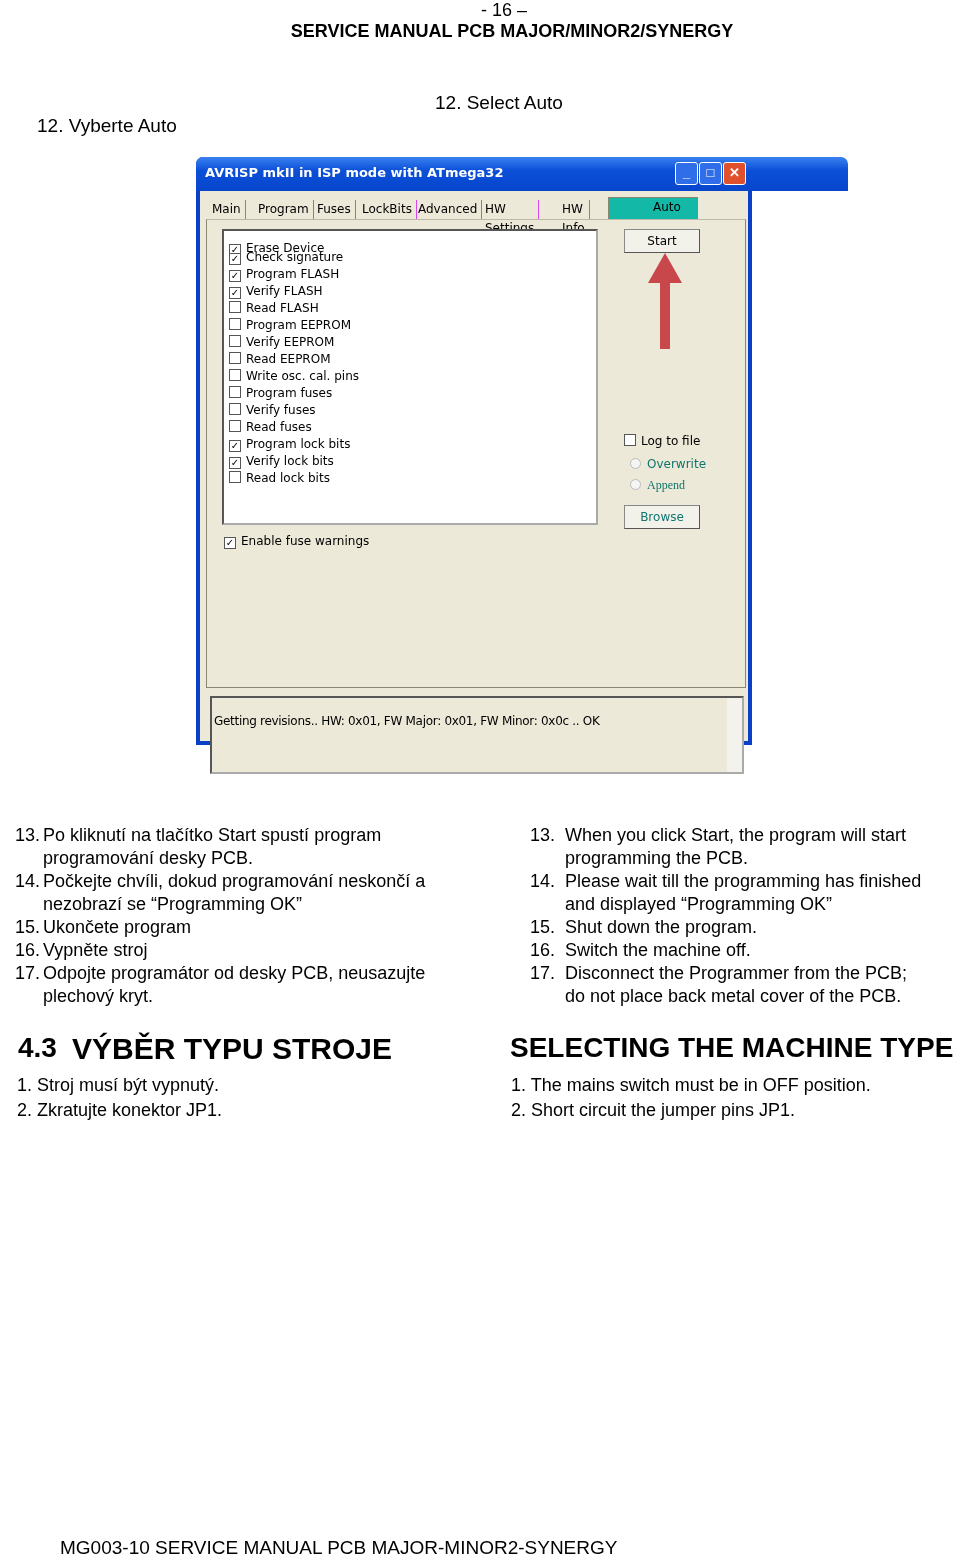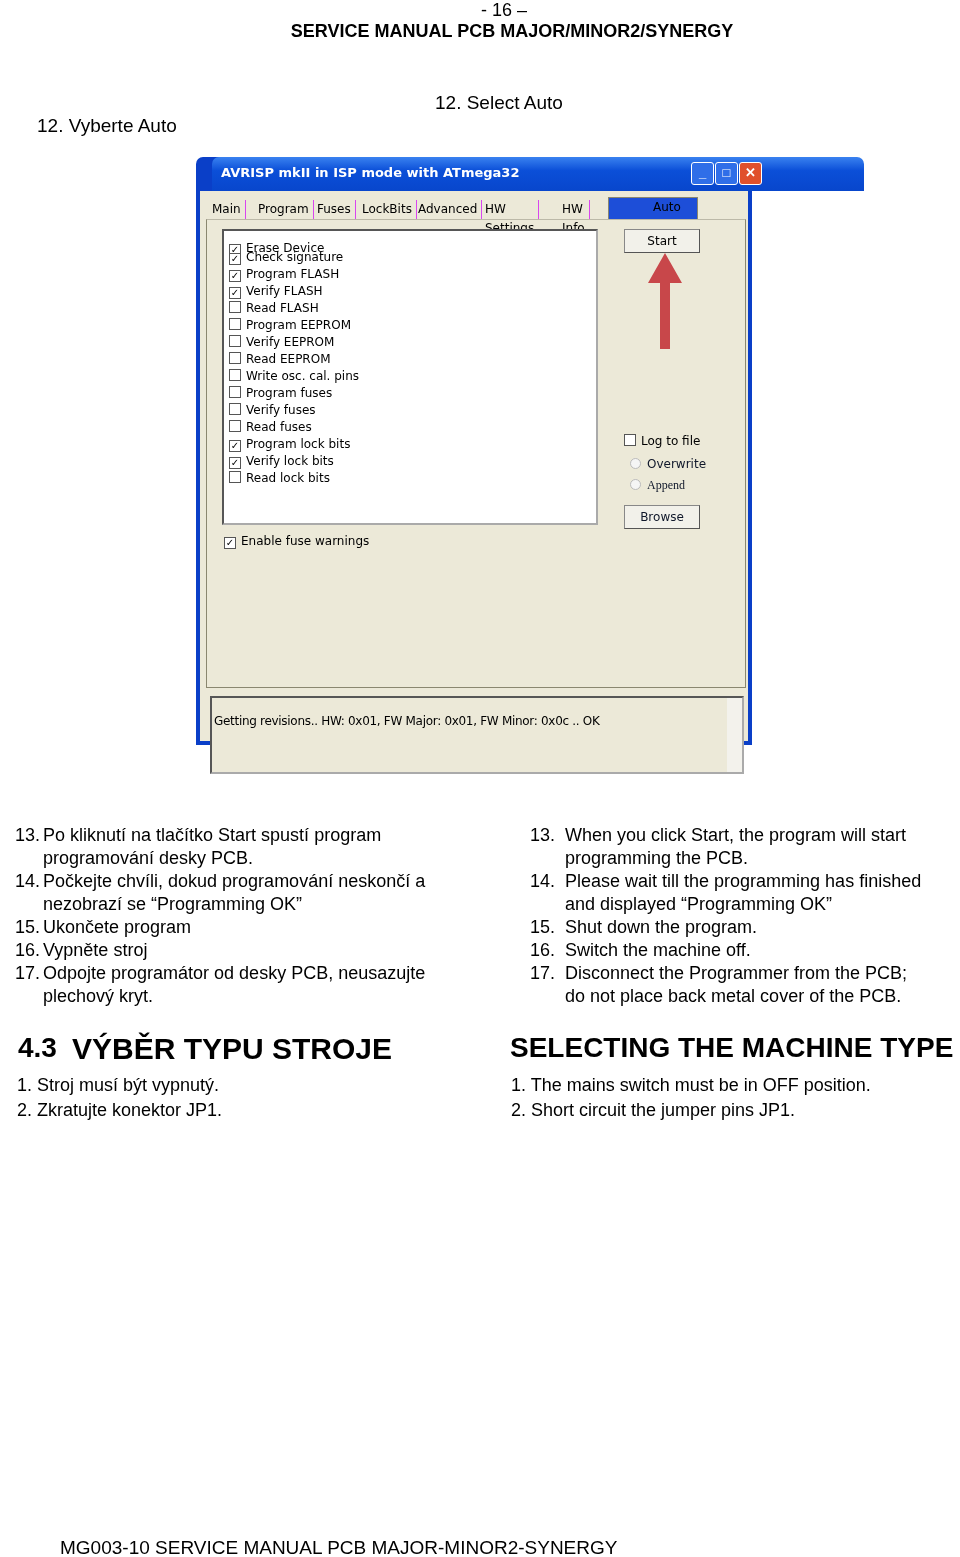--- a/index.html
+++ b/index.html
@@ -6,34 +6,34 @@
   body{width:960px;height:1557px;position:relative;overflow:hidden;font-family:"Liberation Sans",sans-serif;color:#000;}
   .abs{position:absolute;}
   .pagenum{left:0;width:1008px;top:0;text-align:center;font-size:18px;}
   .doctitle{left:0;width:1024px;top:21px;text-align:center;font-size:18px;font-weight:bold;}
   .step12cz{left:37px;top:115px;font-size:19px;}
   .step12en{left:435px;top:92px;font-size:19px;}
 
   
   .bgcap{left:192px;top:155px;width:566px;height:595px;background:#fff;}
   .win{left:196px;top:157px;width:556px;height:588px;background:#0a3fc8;border-radius:7px 7px 0 0;}
-  .titlebar{left:0;top:0;width:652px;height:34px;background:linear-gradient(#3a82f0,#0b4fd8 40%,#0846cc);border-radius:7px 7px 0 0;margin-left:16px;}
+  .titlebar{left:0;top:0;width:652px;height:34px;background:linear-gradient(#3a82f0,#0b4fd8 40%,#0846cc);border-radius:7px 7px 0 0;}
   .wtitle{left:9px;top:8px;color:#fff;font-weight:bold;font-size:13px;font-family:"DejaVu Sans",sans-serif;}
   .wbtn{top:5px;width:21px;height:21px;border:1px solid #fff;border-radius:3px;background:#2f6ee8;color:#fff;font-size:13px;text-align:center;line-height:20px;font-weight:bold;}
   .wbtn.close{background:#e0502c;}
   .client{left:4px;top:34px;width:548px;height:550px;background:#ece9d8;}
   .tabs{left:8px;top:6px;height:22px;}
   .tab{position:absolute;top:3px;height:19px;font-size:12px;line-height:19px;border-right:1px solid #d946ef;padding:0 4px;font-family:"DejaVu Sans",sans-serif;}
-  .tab.active{top:0;background:#1d4ed8;border:1px solid #8a8770;border-bottom:none;height:22px;padding-left:44px;}
+  .tab.active{top:0;background:#14b8a6;border:1px solid #8a8770;border-bottom:none;height:22px;padding-left:44px;}
   .panel{left:6px;top:28px;width:538px;height:467px;border:1px solid #8a8770;border-top-color:#bcb9a8;}
   .listbox{left:22px;top:38px;width:372px;height:292px;background:#fff;border:2px inset #aaa;}
   .cb{position:absolute;left:5px;height:17px;font-size:12px;font-family:"DejaVu Sans",sans-serif;white-space:nowrap;}
   .box{display:inline-block;width:10px;height:10px;border:1px solid #555;background:#fff;vertical-align:-1px;margin-right:5px;font-size:10px;line-height:10px;text-align:center;font-weight:bold;}
   .xpbtn{position:absolute;background:#f2f1ea;border:1px solid #888;border-right-color:#555;border-bottom-color:#555;font-size:12px;text-align:center;font-family:"DejaVu Sans",sans-serif;}
-  .dis{color:#0f172a;}
+  .dis{color:#0f766e;}
   .radio{display:inline-block;width:9px;height:9px;border-radius:50%;border:1px solid #bbb;background:#f5f5f5;margin-right:6px;vertical-align:-1px;}
   .logbox{left:10px;top:505px;width:530px;height:74px;background:#ece9d8;border:2px inset #aaa;}
   .scroll{right:0;top:0;width:15px;height:100%;background:#f3f2ec;}
 </style>
 </head>
 <body>
 
 <div class="abs pagenum">- 16 –</div>
 <div class="abs doctitle">SERVICE MANUAL PCB MAJOR/MINOR2/SYNERGY</div>
 <div class="abs step12cz">12. Vyberte Auto</div>

